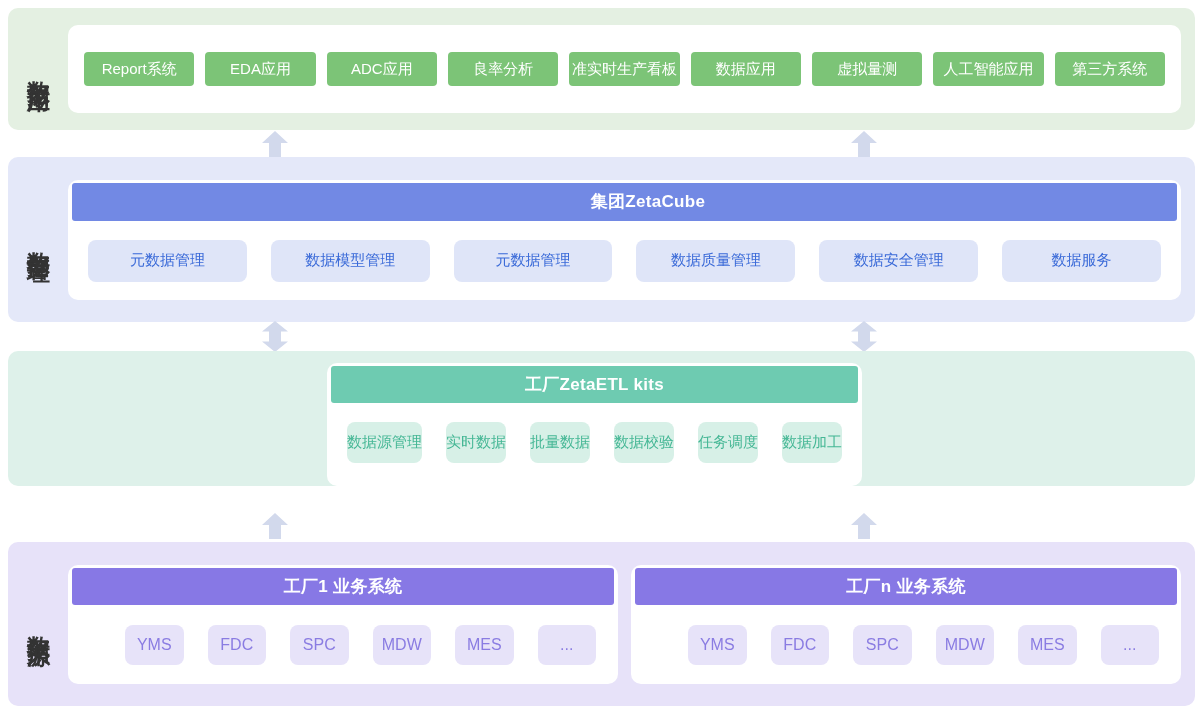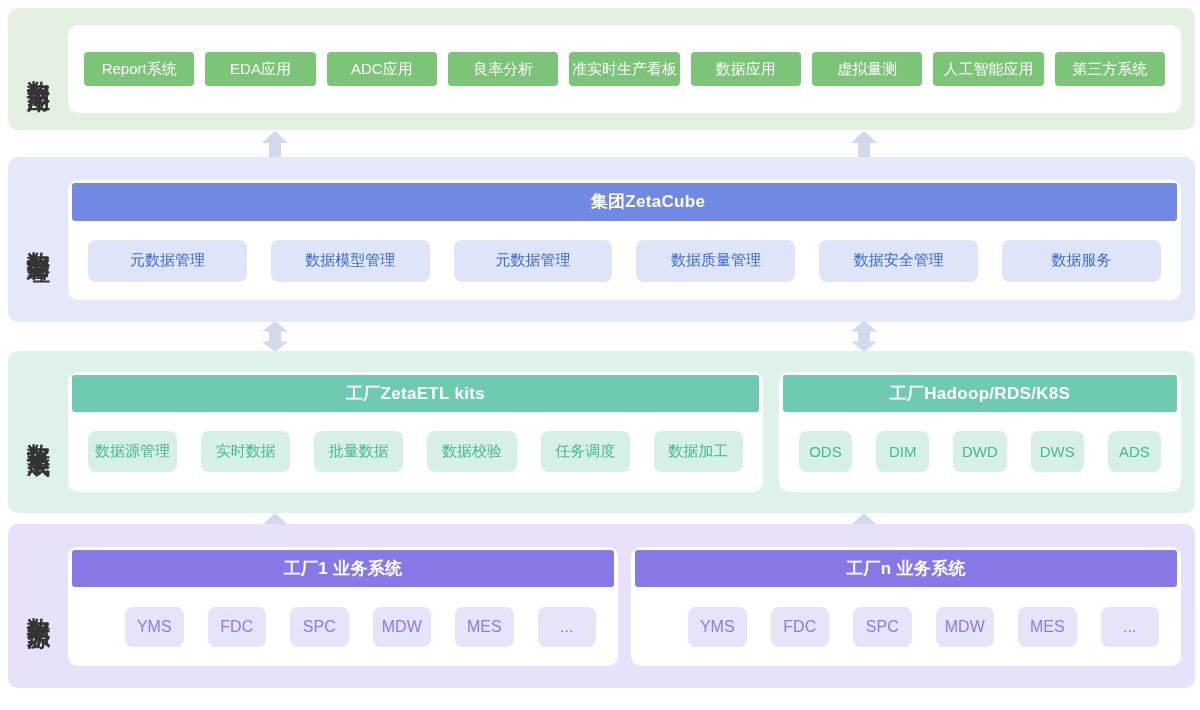--- a/index.html
+++ b/index.html
@@ -10,22 +10,22 @@
     --arrow:#d2d9ec;      --label:#333333;
   }
   *{box-sizing:border-box;margin:0;padding:0;}
   html,body{background:#ffffff;}
   body{font-family:"Liberation Sans","DejaVu Sans",sans-serif;}
   .page{position:relative;width:1200px;height:710px;background:#fff;overflow:hidden;}
 
   .band{position:absolute;left:8px;width:1187px;border-radius:10px;display:flex;align-items:center;}
   .band-apps{top:8px;height:122px;background:var(--green-bg);}
   .band-mgmt{top:157px;height:165px;background:var(--blue-bg);}
-  .band-int{top:351px;height:162px;background:var(--teal-bg);}
-  .band-src{top:524px;height:164px;background:var(--purple-bg);}
+  .band-int{top:351px;height:135px;background:var(--teal-bg);flex-direction:column;}
+  .band-src{top:542px;height:164px;background:var(--purple-bg);}
 
   .band-label{width:60px;display:flex;justify-content:center;align-items:center;flex:none;}
   .band-label span{
     writing-mode:vertical-rl;text-orientation:upright;
     font-weight:bold;font-size:23px;line-height:1.12;
     letter-spacing:3px;color:var(--label);
   }
   .band-content{flex:1;margin-right:14px;display:flex;gap:16px;}
   .band-src .band-content{gap:13px;}
 
@@ -145,30 +145,20 @@
         <div class="hdr hdr-teal">工厂ZetaETL kits</div>
         <div class="chip-row">
           <div class="chip chip-teal">数据源管理</div>
           <div class="chip chip-teal">实时数据</div>
           <div class="chip chip-teal">批量数据</div>
           <div class="chip chip-teal">数据校验</div>
           <div class="chip chip-teal">任务调度</div>
           <div class="chip chip-teal">数据加工</div>
         </div>
       </div>
-      <div class="panel hpanel panel-flex-r">
-        <div class="hdr hdr-teal">工厂Hadoop/RDS/K8S</div>
-        <div class="chip-row">
-          <div class="chip chip-teal">ODS</div>
-          <div class="chip chip-teal">DIM</div>
-          <div class="chip chip-teal">DWD</div>
-          <div class="chip chip-teal">DWS</div>
-          <div class="chip chip-teal">ADS</div>
-        </div>
-      </div>
     </div>
   </section>
 
   <div class="gap gap-3">
     <svg class="a-left" width="26" height="26" viewBox="0 0 26 26">
         <polygon points="13,0 26,12 19,12 19,26 7,26 7,12 0,12" fill="#d2d9ec"></polygon>
       </svg>
     <svg class="a-right" width="26" height="26" viewBox="0 0 26 26">
         <polygon points="13,0 26,12 19,12 19,26 7,26 7,12 0,12" fill="#d2d9ec"></polygon>
       </svg>

